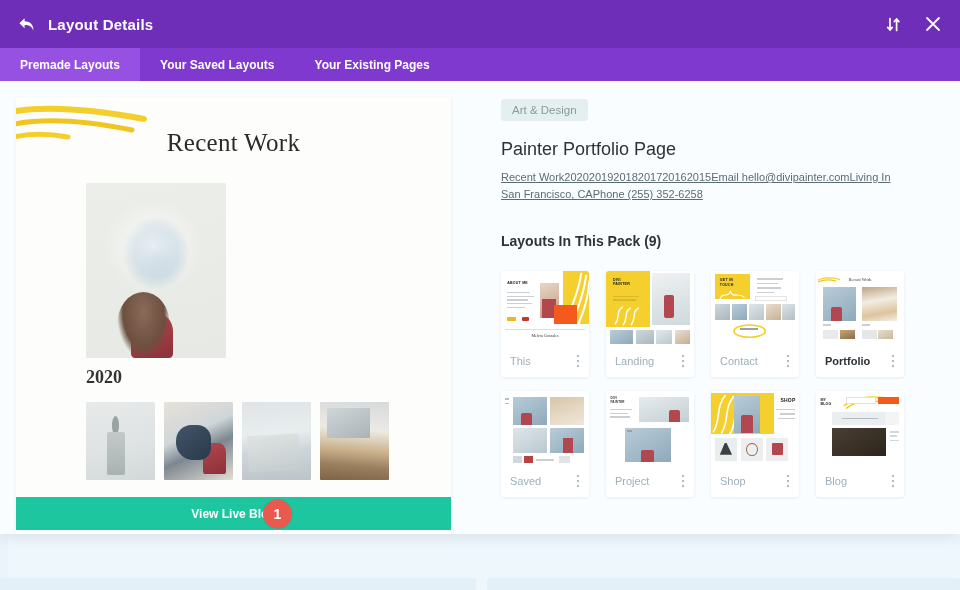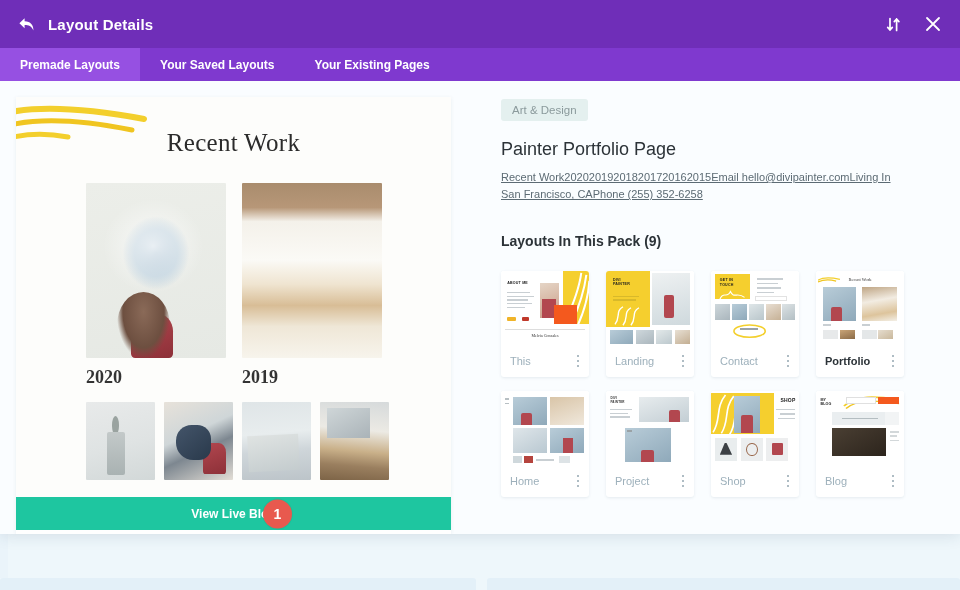--- a/index.html
+++ b/index.html
@@ -278,26 +278,20 @@
 
             <div class="preview-heading">Recent Work</div>
 
             <div class="big-grid">
               <div class="big-item">
                 <div class="big-thumb">
                     <div class="art art-a"></div>
                   </div>
                 <div class="big-label">2020</div>
               </div>
-              <div class="big-item">
-                <div class="big-thumb">
-                    <div class="art art-b"></div>
-                  </div>
-                <div class="big-label">2019</div>
-              </div>
             </div>
 
             <div class="small-grid">
               <div class="small-thumb">
                   <div class="art art-c"></div>
                 </div>
               <div class="small-thumb">
                   <div class="art art-d"></div>
                 </div>
               <div class="small-thumb">
@@ -477,21 +471,21 @@
                 <div class="mk-img" style="left:14%;top:50%;width:38%;height:34%;background:linear-gradient(150deg,#dfe6ea,#b9c8d1)"></div>
                 <div class="mk-art" style="left:56%;top:50%;width:38%;height:34%"></div>
                 <div class="mk-red" style="left:70%;top:64%;width:12%;height:20%"></div>
                 <div class="mk-img" style="left:14%;top:88%;width:10%;height:9%;background:#cfd8dc"></div>
                 <div class="mk-img" style="left:26%;top:88%;width:10%;height:9%;background:#b5443e"></div>
                 <div class="mk-txt" style="left:40%;top:92%;width:20%"></div>
                 <div class="mk-img" style="left:66%;top:88%;width:12%;height:9%;background:#dde3e6"></div>
               </div>
             </div>
             <div class="card-foot">
-              <span class="card-name">Home</span>
+              <span class="card-name">Saved</span>
               <span class="dots">
                   <span></span>
                   <span></span>
                   <span></span>
                 </span>
             </div>
           </div>
 
           <div class="layout-card">
             <div class="card-thumb">

